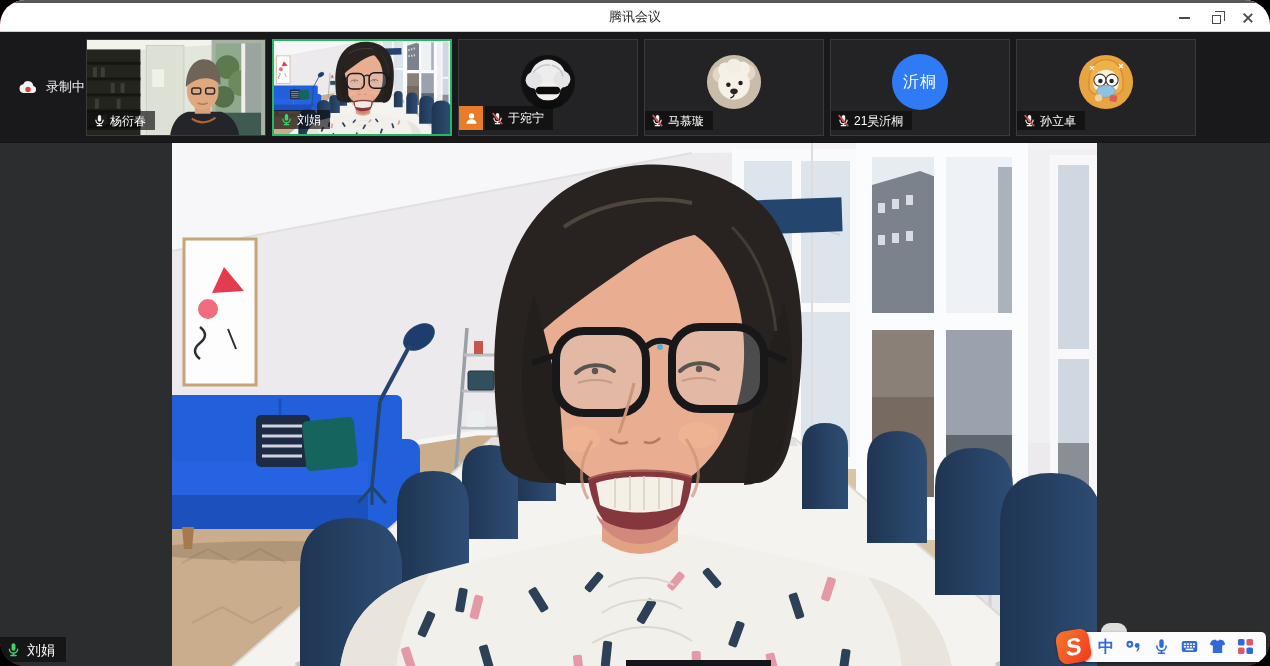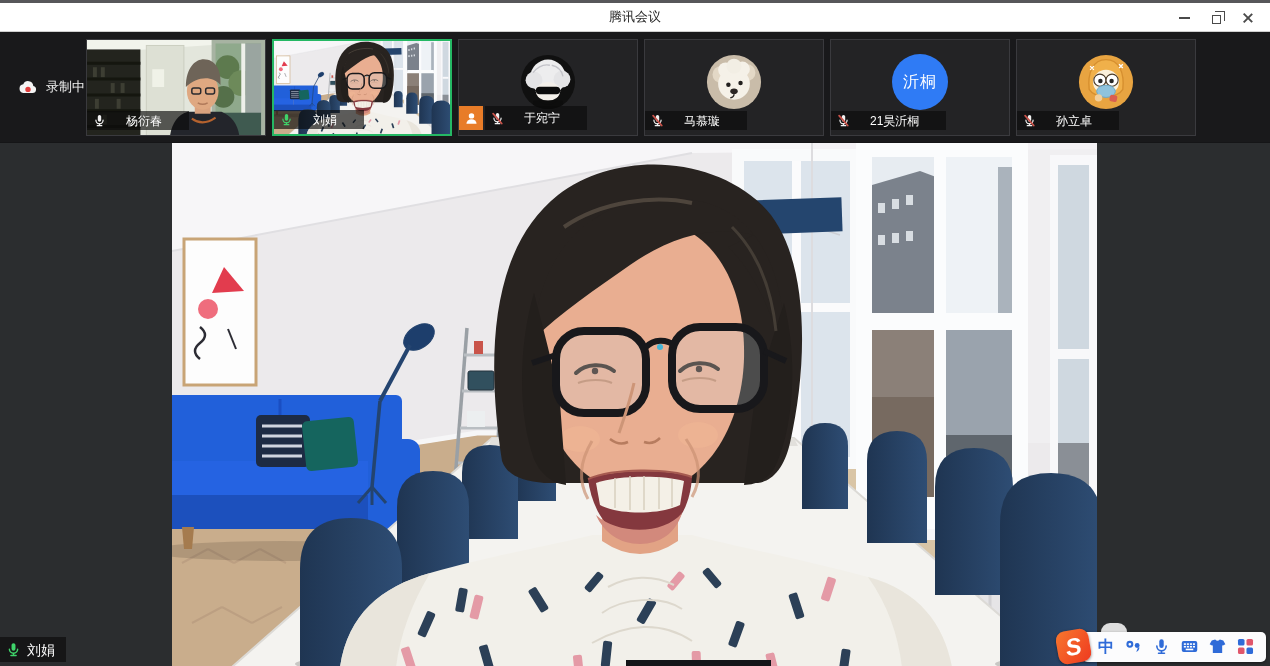--- a/index.html
+++ b/index.html
@@ -1,18 +1,18 @@
 <!DOCTYPE html>
 <html><head>
 <meta charset="utf-8">
 <style>
   html,body{margin:0;padding:0;background:#000;}
   *{box-sizing:border-box;}
   .app{position:relative;width:1270px;height:666px;overflow:hidden;
-       font-family:"Liberation Sans","DejaVu Sans",sans-serif;background:#b91c1c;}
+       font-family:"Liberation Sans","DejaVu Sans",sans-serif;background:#b91c1c;border-radius:25px;}
 
   
   .titlebar{position:relative;height:32px;background:#ffffff;border-top:3px solid #57575a;
             border-bottom:1px solid #cfcfcf;}
   .titlebar .title{position:absolute;left:0;right:0;top:0;bottom:0;display:flex;
             align-items:center;justify-content:center;font-size:13px;color:#262626;}
   .win-controls{position:absolute;right:6px;top:0;height:29px;display:flex;align-items:center;}
   .ctl{width:32px;height:26px;display:flex;align-items:center;justify-content:center;cursor:default;}
   .ctl-min i{display:block;width:11px;height:2px;background:#4a4a4a;}
   .ctl-restore i{position:relative;display:block;width:9px;height:9px;border:1.2px solid #4a4a4a;margin-top:3px;}
@@ -27,22 +27,22 @@
   
   .strip{position:relative;height:110px;background:#19191b;}
   .rec{position:absolute;left:18px;top:50%;transform:translateY(-50%);
        display:flex;align-items:center;gap:8px;color:#f0f0f0;font-size:13px;}
   .thumbs{position:absolute;left:86px;top:7px;display:flex;gap:6px;}
   .thumb{position:relative;width:180px;height:97px;background:#232325;
          border:1px solid #3a3a3e;overflow:hidden;}
   .thumb.active{border:2px solid #25b864;}
   .thumb svg.fill{display:block;width:100%;height:100%;}
   .tlabel-row{position:absolute;left:0;bottom:5px;display:flex;align-items:stretch;gap:2px;z-index:3;}
-  .tlabel{display:flex;align-items:center;gap:20px;background:rgba(10,10,10,.65);
-          padding:3px 27px 3px 6px;font-size:12px;color:#fff;line-height:1;}
+  .tlabel{display:flex;align-items:center;gap:4px;background:rgba(10,10,10,.65);
+          padding:3px 9px 3px 6px;font-size:12px;color:#fff;line-height:1;}
   .badge-host{width:24px;height:24px;background:#e87c28;display:flex;align-items:center;justify-content:center;}
   .badge-host svg{width:15px;height:15px;}
   .mic{width:13px;height:13px;flex:0 0 auto;}
   .mic-white{color:#f2f2f2;}
   .mic-green{color:#3fd46a;}
   .av-wrap{position:absolute;left:50%;top:14px;transform:translateX(-50%);width:56px;height:56px;}
   .av-wrap svg{width:56px;height:56px;display:block;}
   .avatar-blue{width:56px;height:56px;border-radius:50%;display:flex;align-items:center;
           justify-content:center;color:#fff;font-size:16px;letter-spacing:1px;}
 

